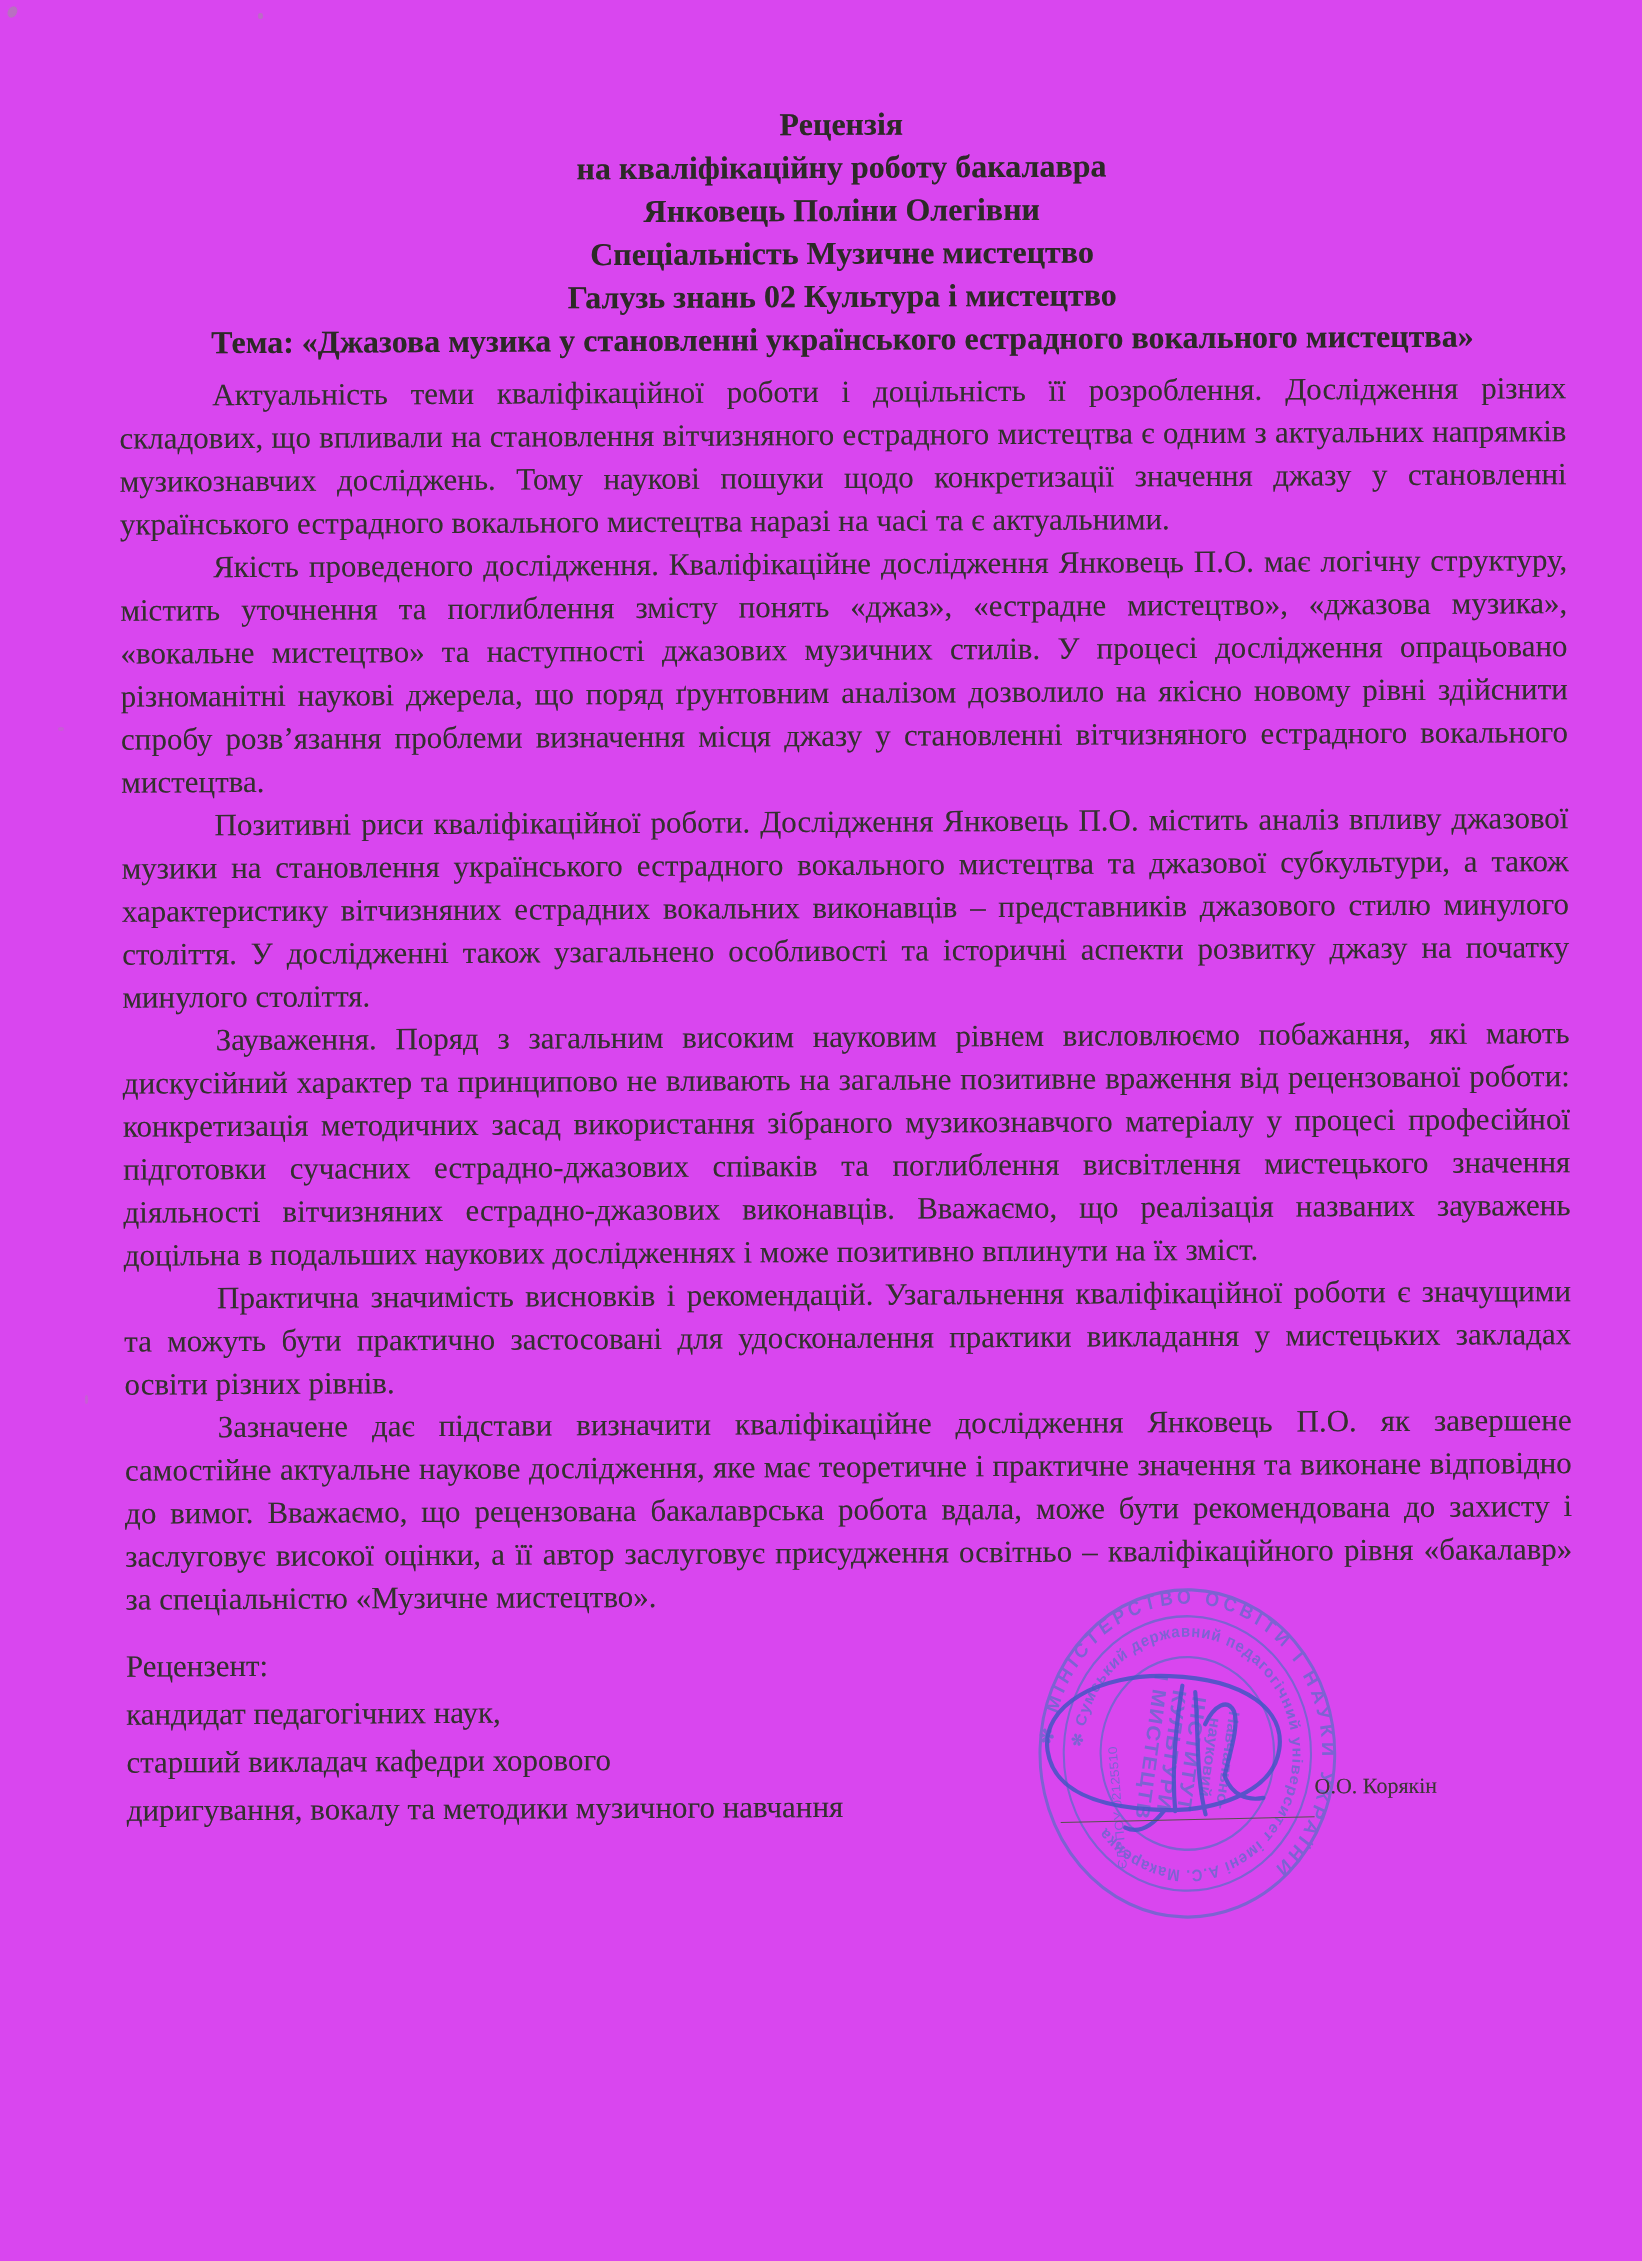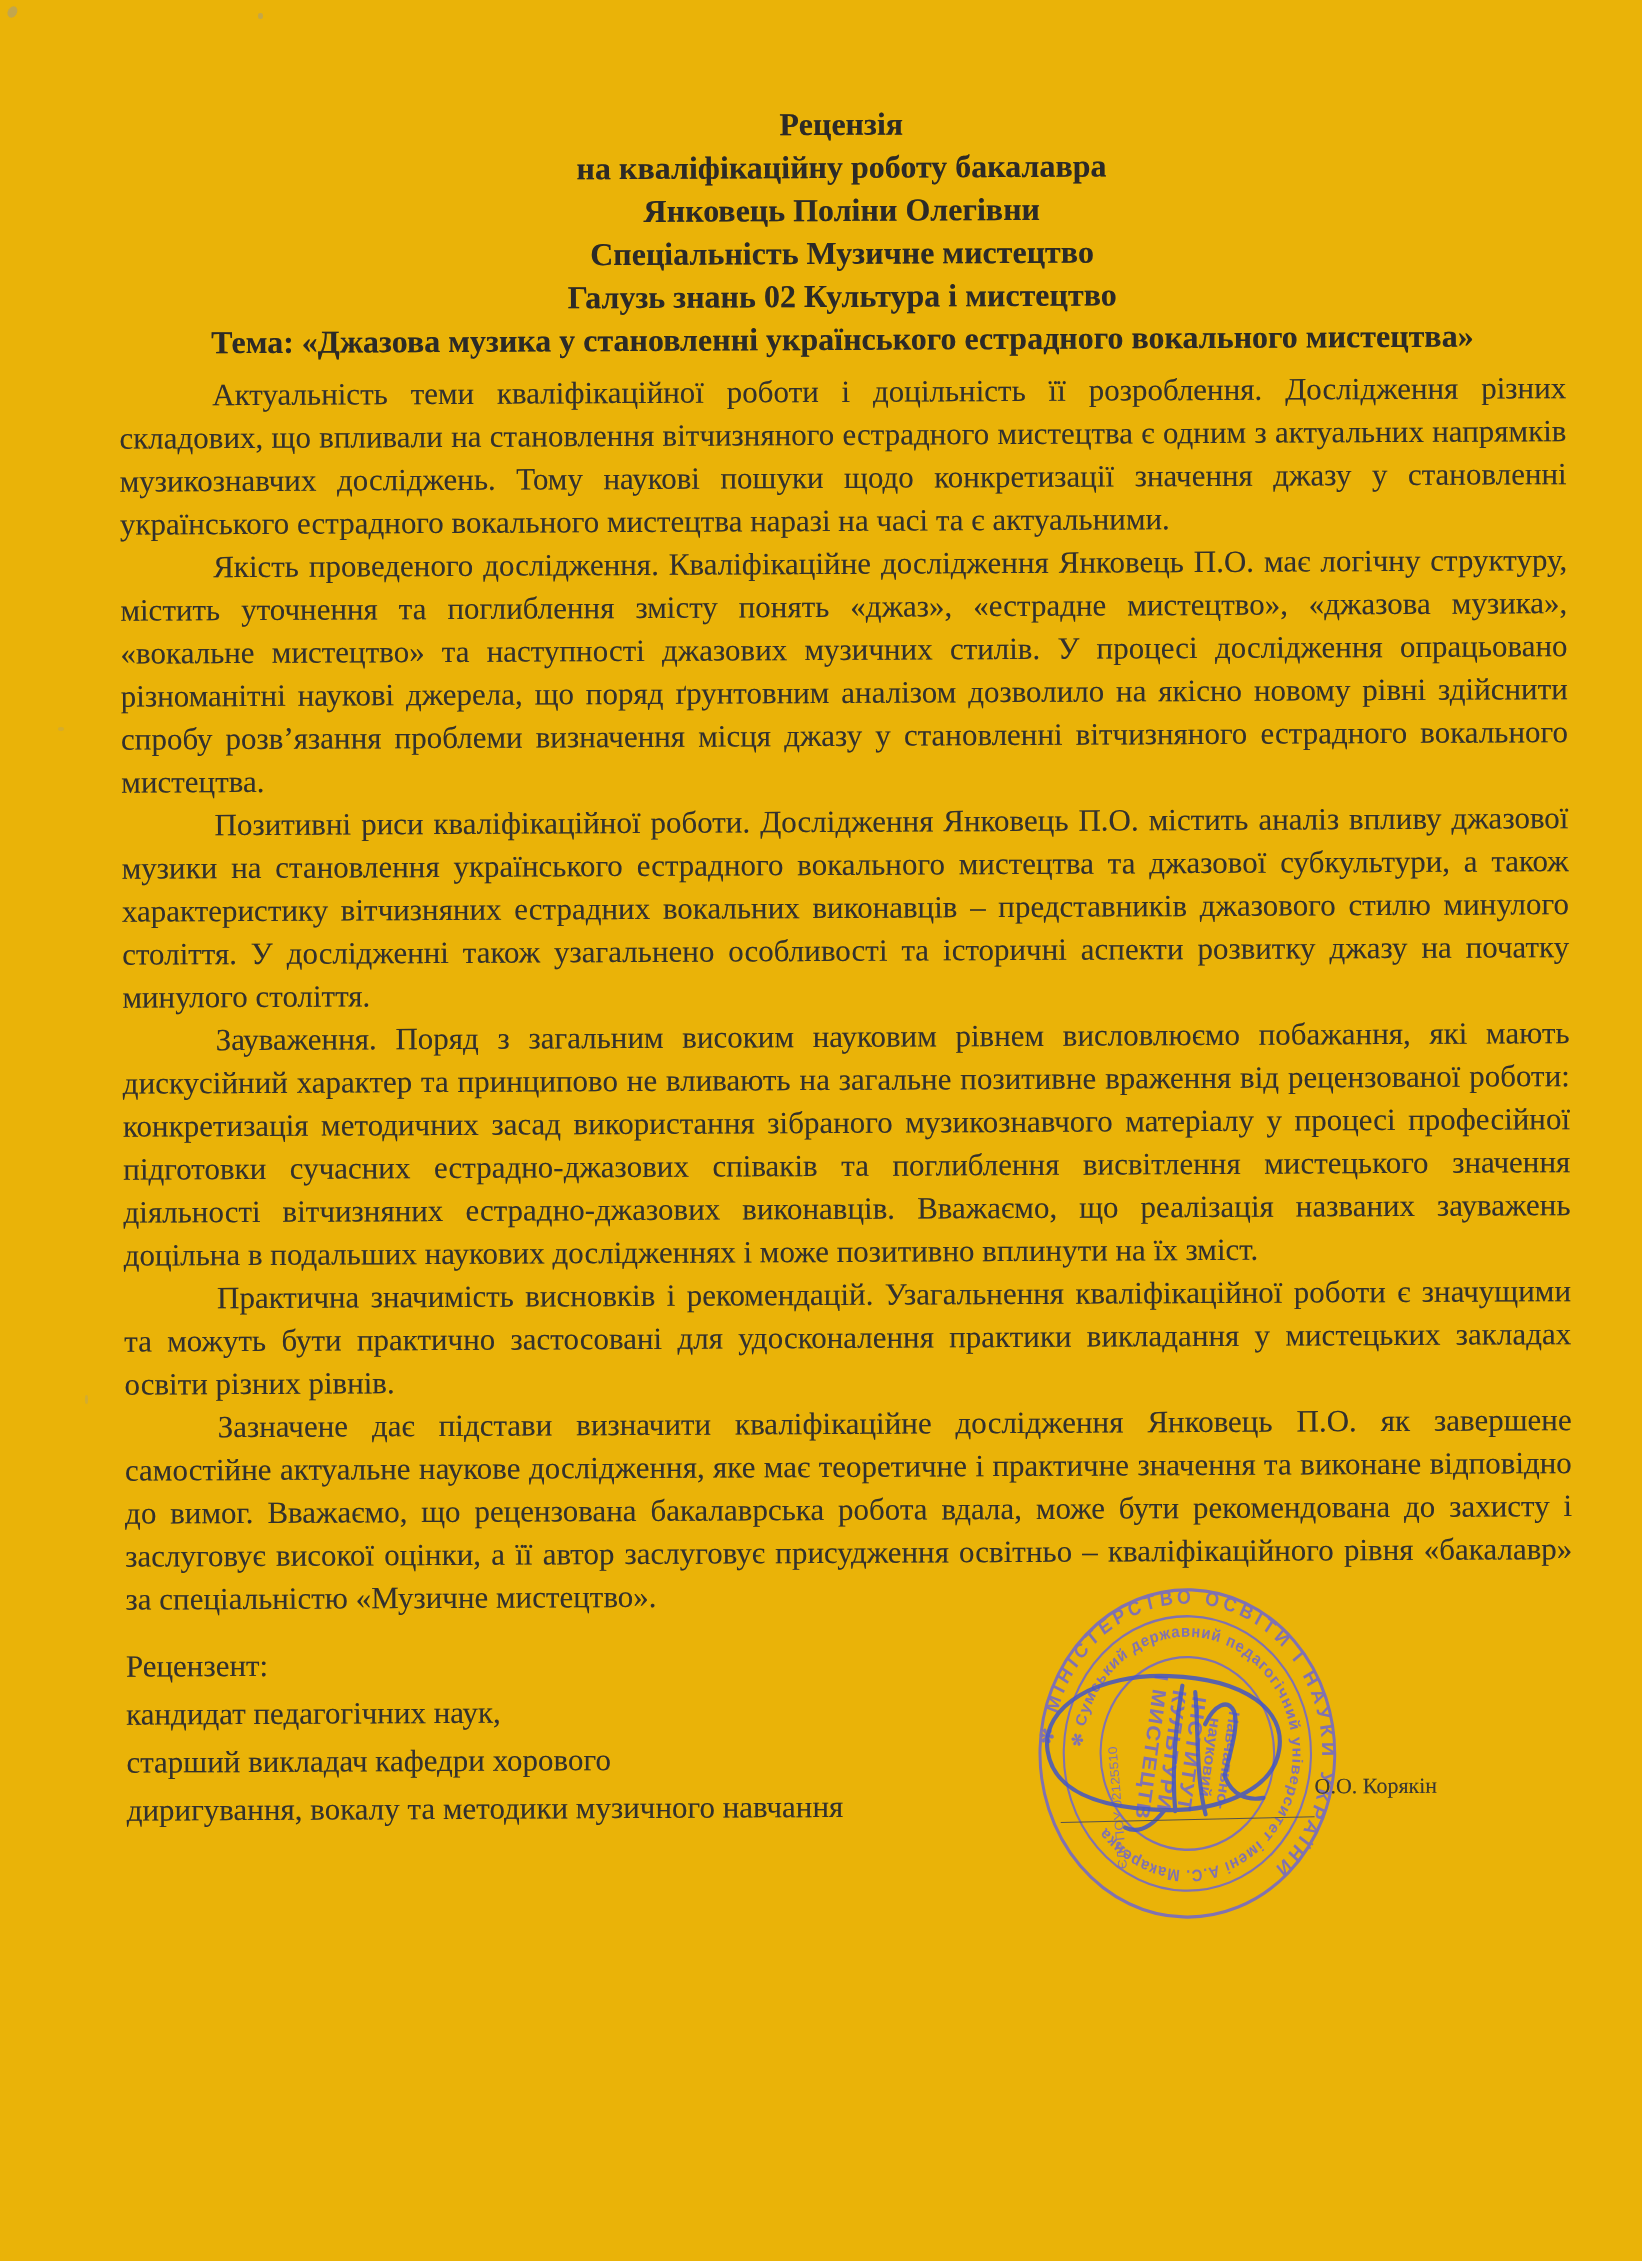--- a/index.html
+++ b/index.html
@@ -1,19 +1,19 @@
 <!DOCTYPE html>
 <html style="font-size:10.3px"><head>
 <meta charset="utf-8">
 <style>
   html,body{margin:0;padding:0;background:#e8e8e6;}
   .page{
     position:relative;
     width:1643px;height:2261px;
-    background:#eab308;
+    background:#d946ef;
     overflow:hidden;
     font-family:"Liberation Serif","DejaVu Serif",serif;
     color:#33312e;
   }
   .content{
     position:absolute;
     left:0;top:0;width:1643px;
     padding:103px 74px 0 122px;
     box-sizing:border-box;
     transform:rotate(-0.3deg);

